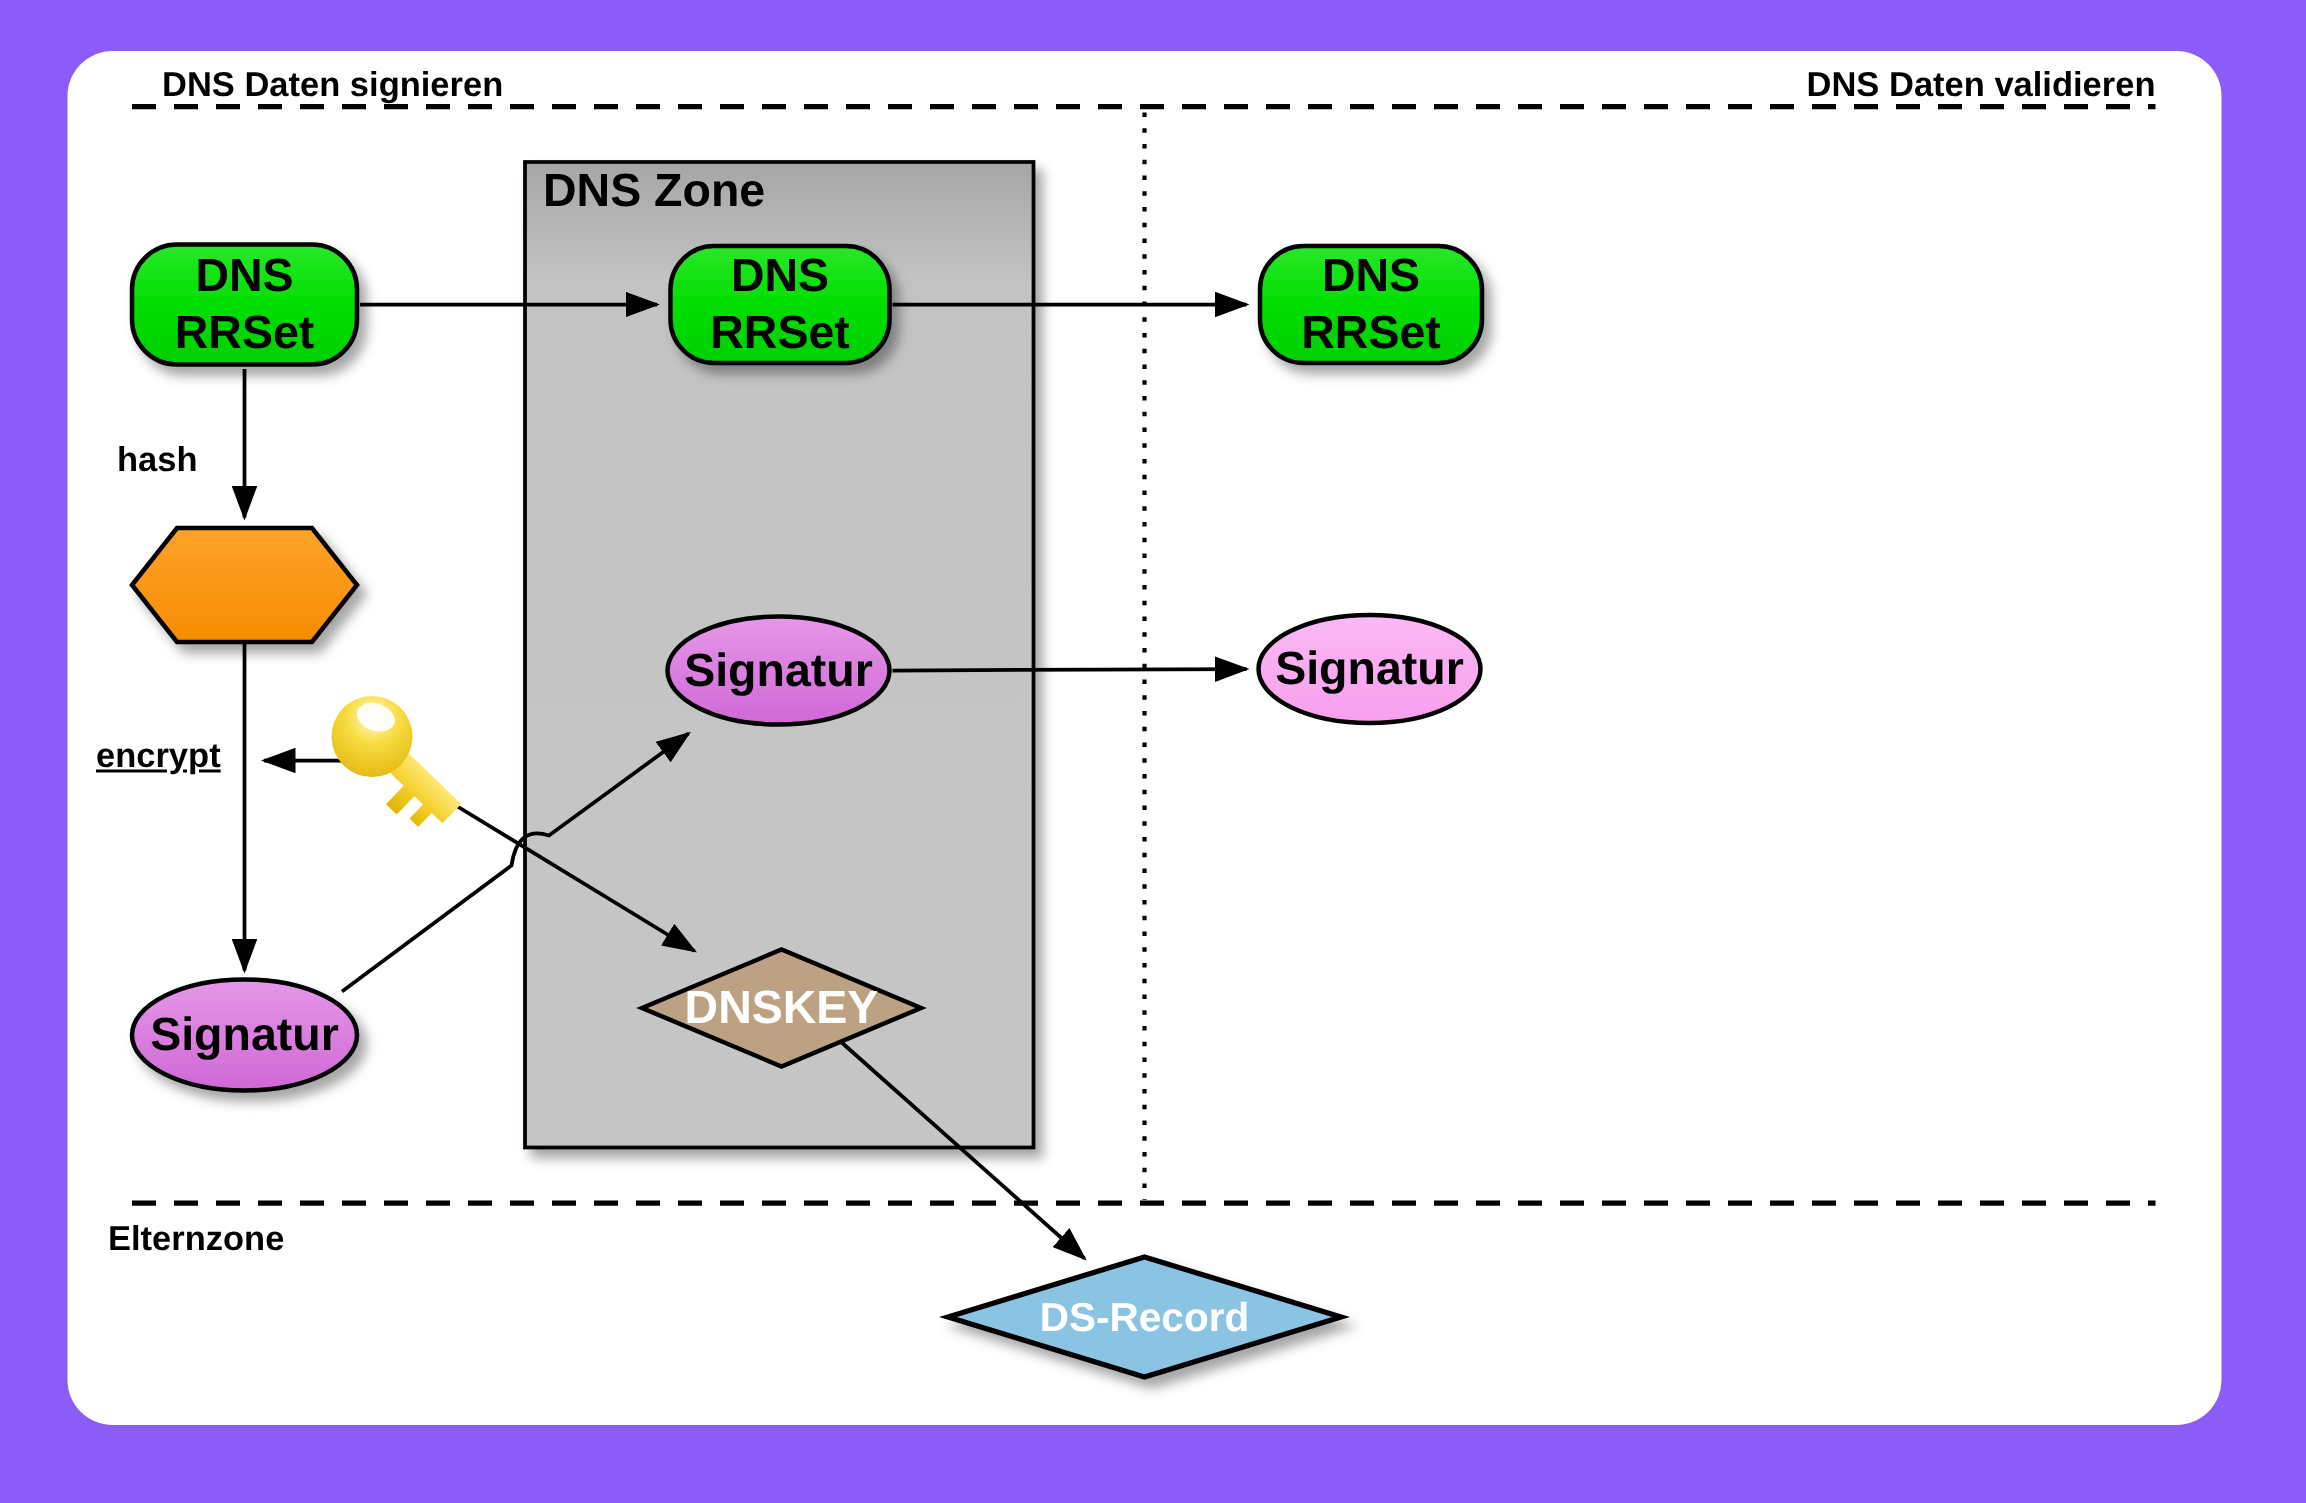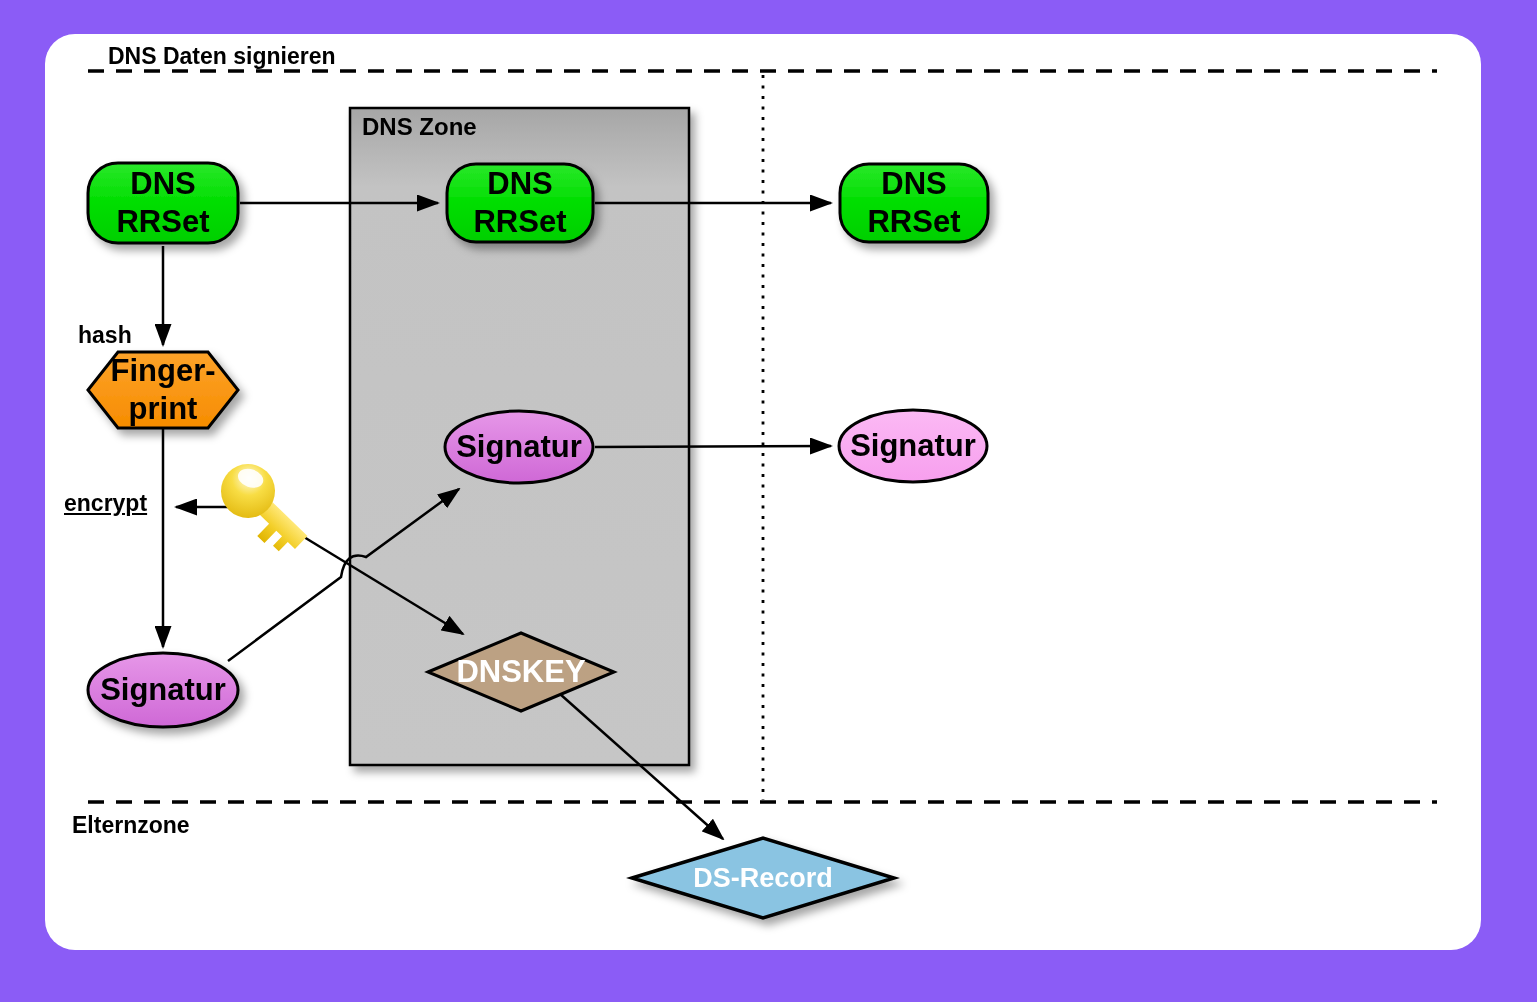--- a/index.html
+++ b/index.html
@@ -17,21 +17,21 @@
   #diagram-svg{position:absolute;left:0;top:0;width:1537px;height:1002px;}
   .ovl{
     position:absolute;display:flex;align-items:center;justify-content:center;
     text-align:center;font-weight:700;color:#000;
     white-space:pre-line;line-height:1.22;pointer-events:none;
   }
   .node-text{font-size:31px;}
   .node-text.light{color:#ffffff;}
   .heading{font-size:23px;}
   .small-label{font-size:23px;}
-  .zone-label{font-size:24px;justify-content:flex-start;text-align:left;}
+  .zone-label{font-size:31px;justify-content:flex-start;text-align:left;}
 </style>
 </head>
 <body>
 
 <div id="stage">
   <div id="card"></div>
 
   <svg id="diagram-svg" viewBox="0 0 1537 1002" xmlns="http://www.w3.org/2000/svg">
     <defs>
       <marker id="ah" markerUnits="userSpaceOnUse" markerWidth="23" markerHeight="17" refX="21" refY="8.5" orient="auto">
@@ -106,31 +106,30 @@
     <polygon points="632,878 763,838 894,878 763,918" fill="#8ac4e2" stroke="#000" stroke-width="3.5" filter="url(#ds)"></polygon>
 
     <g transform="translate(248,491) rotate(44)">
       <path d="M20,-9 L74,-9 L74,9 L64,9 L64,22 L56,22 L56,9 L48,9 L48,26 L38,26 L38,9 L20,9 Z" fill="url(#gShaft)"></path>
       <circle cx="0" cy="0" r="27" fill="url(#gHead)"></circle>
       <ellipse cx="-7" cy="-11" rx="13" ry="9" fill="#ffffff" opacity="0.9" transform="rotate(-25 -7 -11)"></ellipse>
     </g>
   </svg>
 
   <div class="ovl heading" style="left:108px;top:42px;width:260px;height:28px;justify-content:flex-start;">DNS Daten signieren</div>
+  <div class="ovl heading" style="left:1177px;top:42px;width:260px;height:28px;justify-content:flex-end;">DNS Daten validieren</div>
   <div class="ovl zone-label" style="left:362px;top:113px;width:160px;height:28px;">DNS Zone</div>
-  <div class="ovl small-label" style="left:78px;top:293px;width:70px;height:26px;justify-content:flex-start;margin-top:29px;">hash</div>
+  <div class="ovl small-label" style="left:78px;top:293px;width:70px;height:26px;justify-content:flex-start;">hash</div>
   <div class="ovl small-label" style="left:64px;top:490px;width:100px;height:26px;justify-content:flex-start;text-decoration:underline;">encrypt</div>
   <div class="ovl small-label" style="left:72px;top:811px;width:160px;height:28px;justify-content:flex-start;">Elternzone</div>
 
   <div class="ovl node-text" style="left:88px;top:163px;width:150px;height:80px;">DNS
 RRSet</div>
   <div class="ovl node-text" style="left:447px;top:164px;width:146px;height:78px;">DNS
 RRSet</div>
   <div class="ovl node-text" style="left:840px;top:164px;width:148px;height:78px;">DNS
 RRSet</div>
-  <div class="ovl node-text" style="left:88px;top:352px;width:150px;height:76px;">Finger-
-print</div>
   <div class="ovl node-text" style="left:88px;top:653px;width:150px;height:74px;">Signatur</div>
   <div class="ovl node-text" style="left:445px;top:411px;width:148px;height:72px;">Signatur</div>
   <div class="ovl node-text" style="left:839px;top:410px;width:148px;height:72px;">Signatur</div>
   <div class="ovl node-text light" style="left:632px;top:838px;width:262px;height:80px;font-size:27px;">DS-Record</div>
   <div class="ovl node-text light" style="left:428px;top:633px;width:186px;height:78px;">DNSKEY</div>
 </div>
 
 </body></html>

